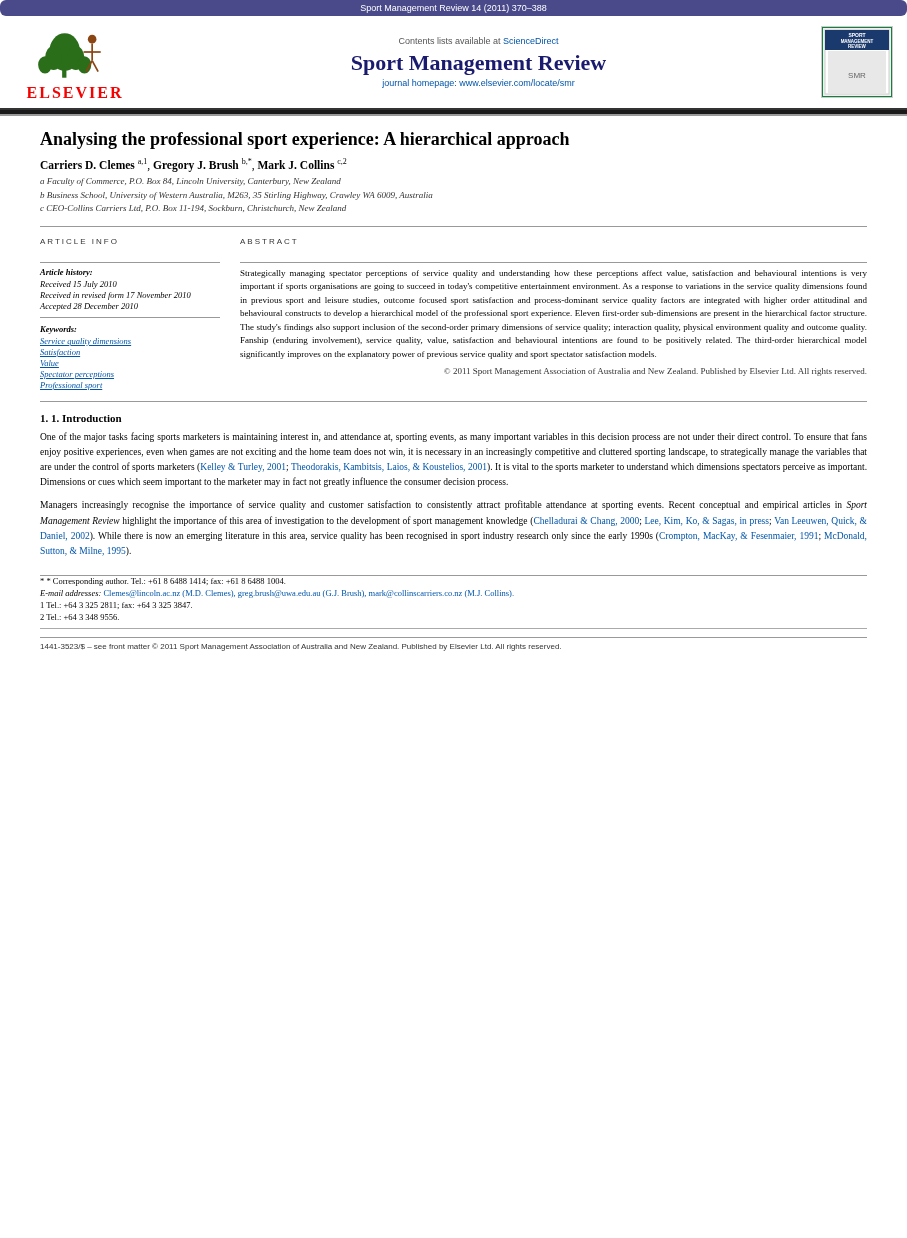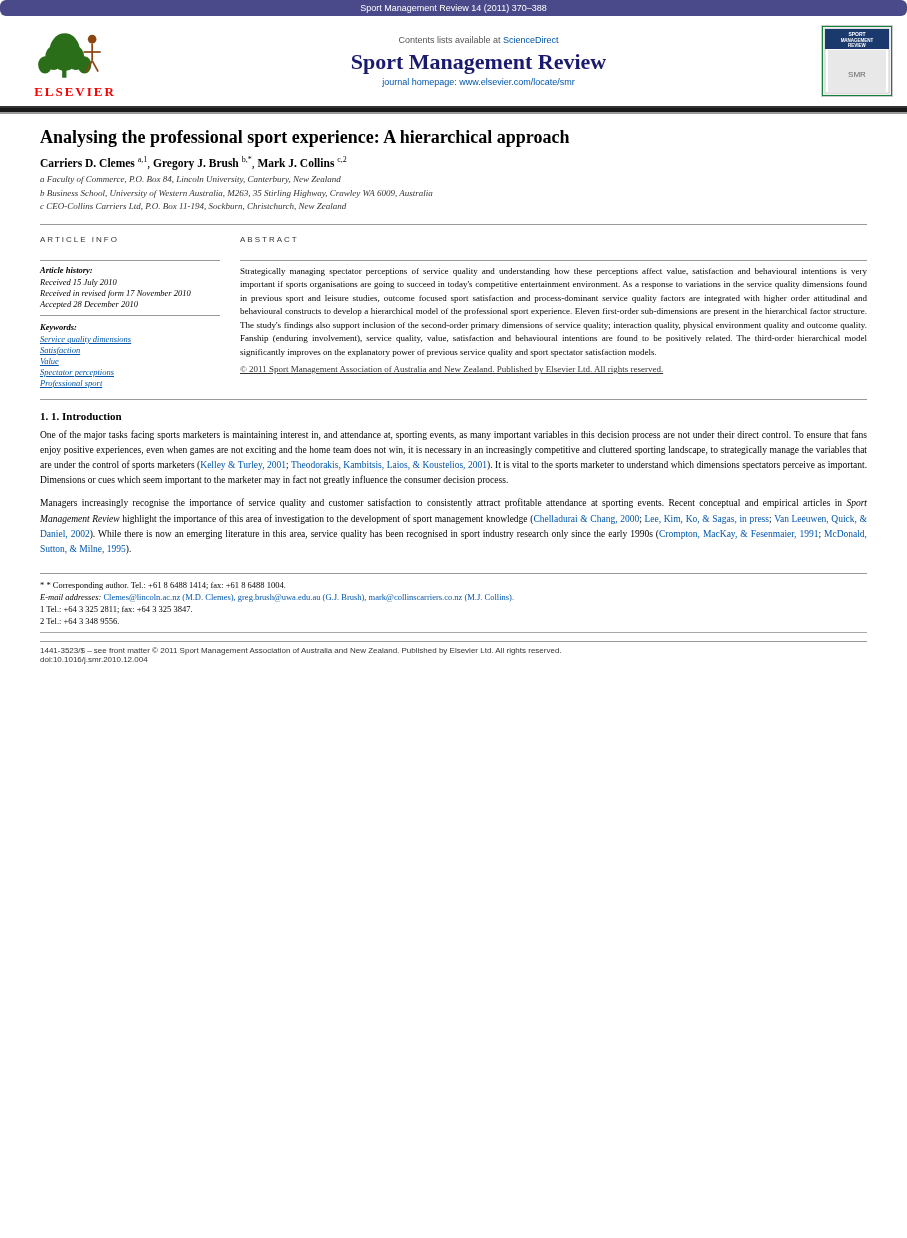--- a/index.html
+++ b/index.html
@@ -36,21 +36,21 @@
     .elsevier-logo {
       display: flex;
       flex-direction: column;
       align-items: center;
     }
     .logo-tree {
       width: 80px;
       height: 60px;
     }
     .elsevier-text {
-      font-size: 13px;
+      font-size: 16px;
       font-weight: bold;
       color: #f70000;
       letter-spacing: 2px;
       margin-top: 2px;
     }
     .header-center {
       flex: 1;
       text-align: center;
     }
     .contents-line {
@@ -180,24 +180,23 @@
     .abstract-text {
       font-size: 9px;
       line-height: 1.5;
       text-align: justify;
     }
     .abstract-text p {
       margin-bottom: 4px;
     }
     .copyright-line {
       font-size: 9px;
-      text-align: left;
+      text-align: right;
       color: #333;
       margin-top: 4px;
-      text-decoration: underline;
     }
 
     .section-divider {
       border: none;
       border-top: 1px solid #999;
       margin: 10px 0;
     }
 
     .intro-heading {
       font-size: 11px;
@@ -212,21 +211,20 @@
       margin-bottom: 8px;
     }
     .body-text a, .inline-link {
       color: #0055aa;
       text-decoration: none;
     }
 
     .footnotes-section {
       border-top: 1px solid #999;
       margin-top: 16px;
-      padding-top: 6px;
     }
     .footnote-line {
       font-size: 8.5px;
       margin-bottom: 2px;
     }
     .footnote-divider {
       border: none;
       border-top: 1px solid #aaa;
       margin: 6px 0;
     }
@@ -371,17 +369,16 @@
     </div>
     <div class="footnote-line">
       <em>E-mail addresses:</em>
       <span class="inline-link">Clemes@lincoln.ac.nz (M.D. Clemes), greg.brush@uwa.edu.au (G.J. Brush), mark@collinscarriers.co.nz (M.J. Collins).</span>
     </div>
     <div class="footnote-line">1 Tel.: +64 3 325 2811; fax: +64 3 325 3847.</div>
     <div class="footnote-line">2 Tel.: +64 3 348 9556.</div>
     <hr class="footnote-divider">
     <div class="bottom-bar">
       <div>1441-3523/$ – see front matter © 2011 Sport Management Association of Australia and New Zealand. Published by Elsevier Ltd. All rights reserved.</div>
-      <div>doi:10.1016/j.smr.2010.12.004</div>
     </div>
   </div>
 
 </div>
 
 </body></html>

